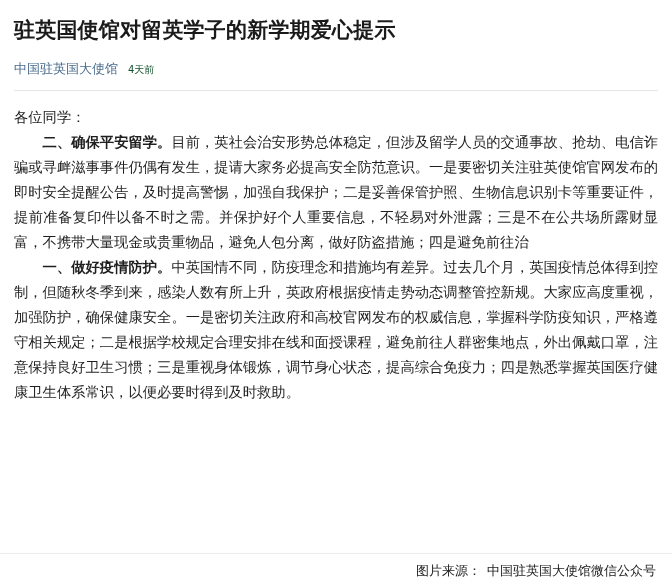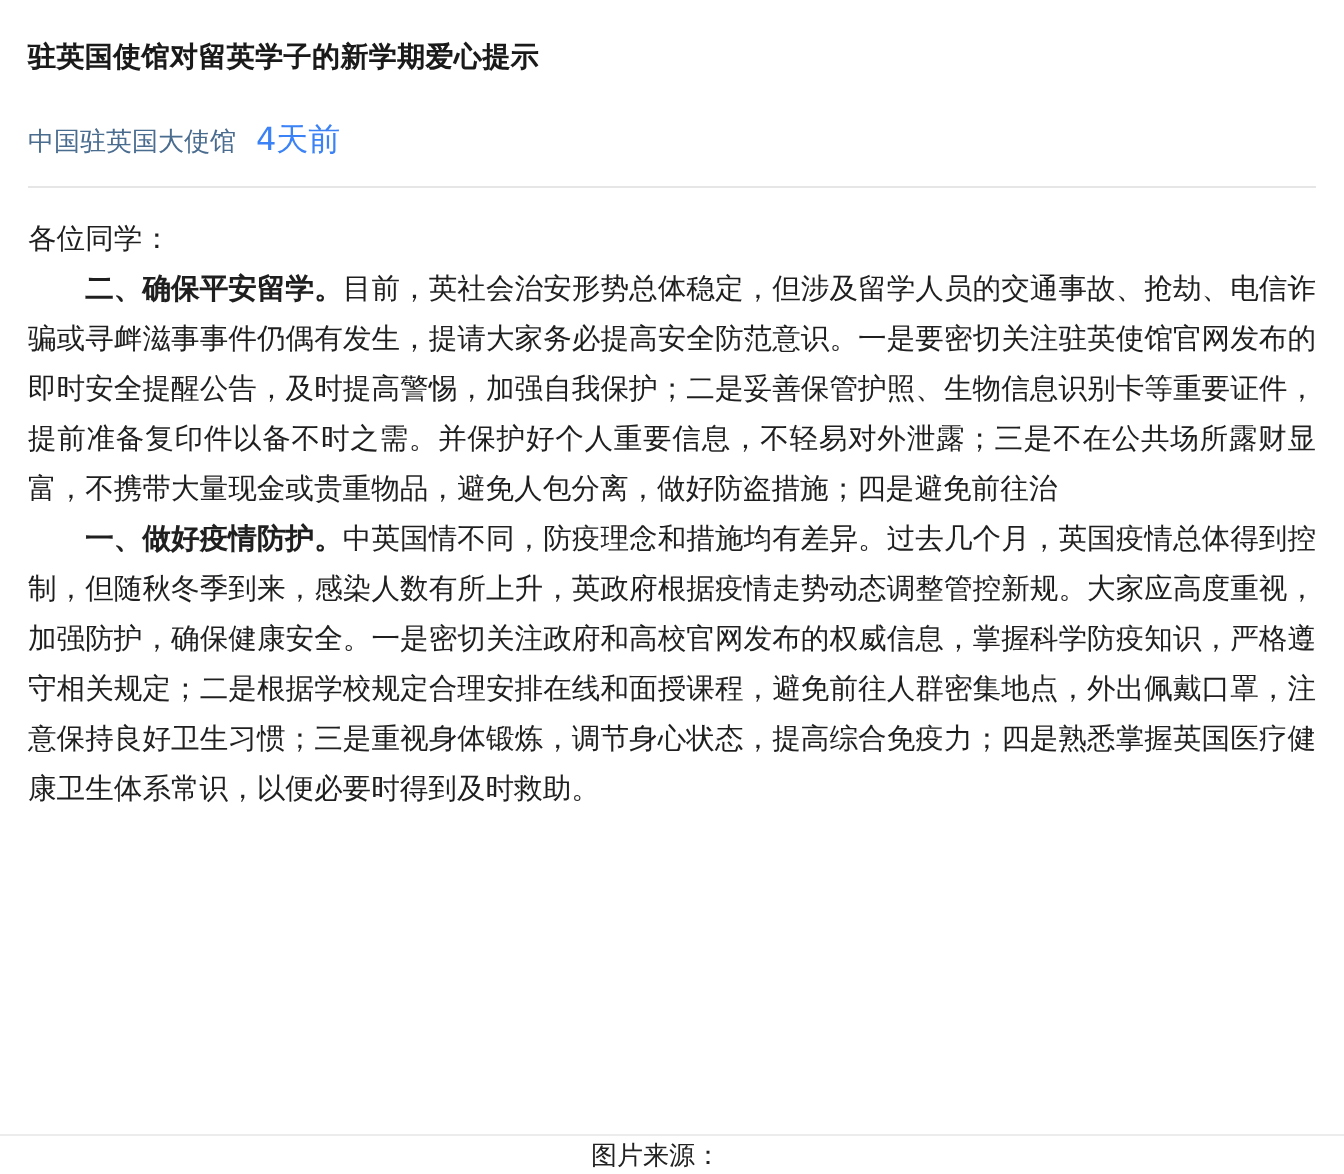--- a/index.html
+++ b/index.html
@@ -15,41 +15,41 @@
     overflow: hidden;
   }
   .page {
     position: relative;
     width: 672px;
     height: 587px;
     box-sizing: border-box;
     padding: 12px 14px 0 14px;
   }
   .article-title {
-    font-size: 14px;
+    font-size: 21px;
     font-weight: bold;
     line-height: 28px;
     color: #1a1a1a;
     letter-spacing: 0.2px;
     margin: 4px 0 0 0;
     font-family: Liberation Serif, serif;
   }
   .meta-row {
     margin-top: 16px;
     display: flex;
     align-items: baseline;
     gap: 10px;
   }
   .meta-source {
     font-size: 13px;
     color: #4a6c8f;
   }
   .meta-time {
-    font-size: 16px;
-    color: #3b82f6;
+    font-size: 10px;
+    color: #14532d;
   }
   .divider {
     margin-top: 12px;
     border-top: 1px solid #e6e6e6;
     width: 100%;
   }
   .body-content {
     margin-top: 14px;
     font-size: 14.3px;
     line-height: 25px;
@@ -68,26 +68,26 @@
     font-family: Liberation Serif, serif;
   }
   .strong-lead {
     font-weight: bold;
   }
   .footer-note {
     position: absolute;
     left: 0;
     right: 0;
     bottom: 0;
-    height: 20px;
+    height: 34px;
     background: #ffffff;
     border-top: 1px solid #ececec;
     display: flex;
     align-items: center;
-    justify-content: center;
+    justify-content: flex-end;
     padding-right: 16px;
     box-sizing: border-box;
     font-size: 13px;
     color: #333333;
   }
   .footer-label {
     color: #222222;
   }
   .footer-value {
     color: #222222;
@@ -109,15 +109,16 @@
   <div class="divider"></div>
 
   <div class="body-content">
     <p class="p-noindent">各位同学：</p>
     <p class="p-indent"><span class="strong-lead">二、确保平安留学。</span><span>目前，英社会治安形势总体稳定，但涉及留学人员的交通事故、抢劫、电信诈骗或寻衅滋事事件仍偶有发生，提请大家务必提高安全防范意识。一是要密切关注驻英使馆官网发布的即时安全提醒公告，及时提高警惕，加强自我保护；二是妥善保管护照、生物信息识别卡等重要证件，提前准备复印件以备不时之需。并保护好个人重要信息，不轻易对外泄露；三是不在公共场所露财显富，不携带大量现金或贵重物品，避免人包分离，做好防盗措施；四是避免前往治</span></p>
     <p class="p-indent"><span class="strong-lead">一、做好疫情防护。</span><span>中英国情不同，防疫理念和措施均有差异。过去几个月，英国疫情总体得到控制，但随秋冬季到来，感染人数有所上升，英政府根据疫情走势动态调整管控新规。大家应高度重视，加强防护，确保健康安全。一是密切关注政府和高校官网发布的权威信息，掌握科学防疫知识，严格遵守相关规定；二是根据学校规定合理安排在线和面授课程，避免前往人群密集地点，外出佩戴口罩，注意保持良好卫生习惯；三是重视身体锻炼，调节身心状态，提高综合免疫力；四是熟悉掌握英国医疗健康卫生体系常识，以便必要时得到及时救助。</span></p>
   </div>
 
   <div class="footer-note">
     <span class="footer-label">图片来源：</span>
+    <span class="footer-value">中国驻英国大使馆微信公众号</span>
   </div>
 
 </div>
 
 </body></html>

